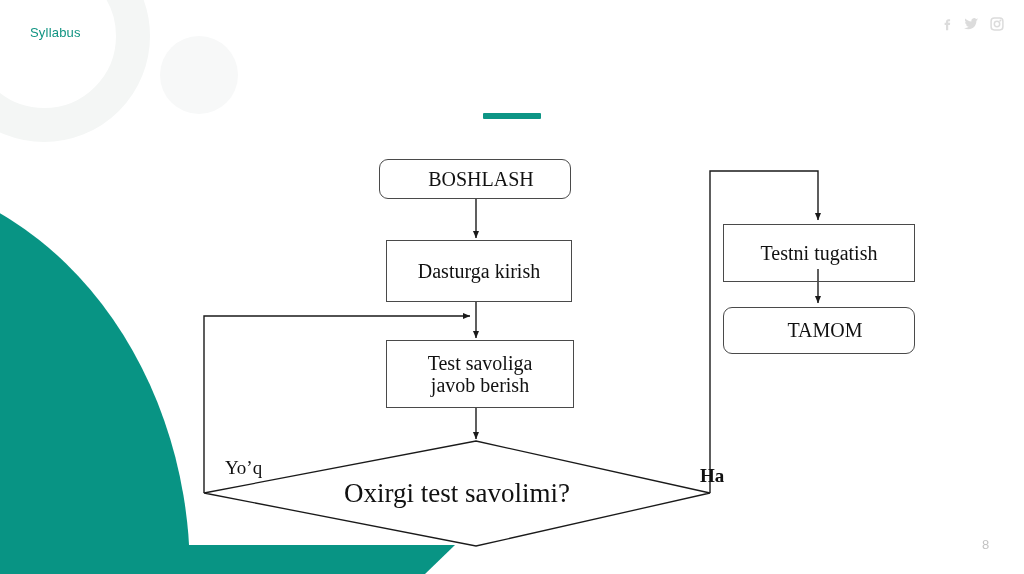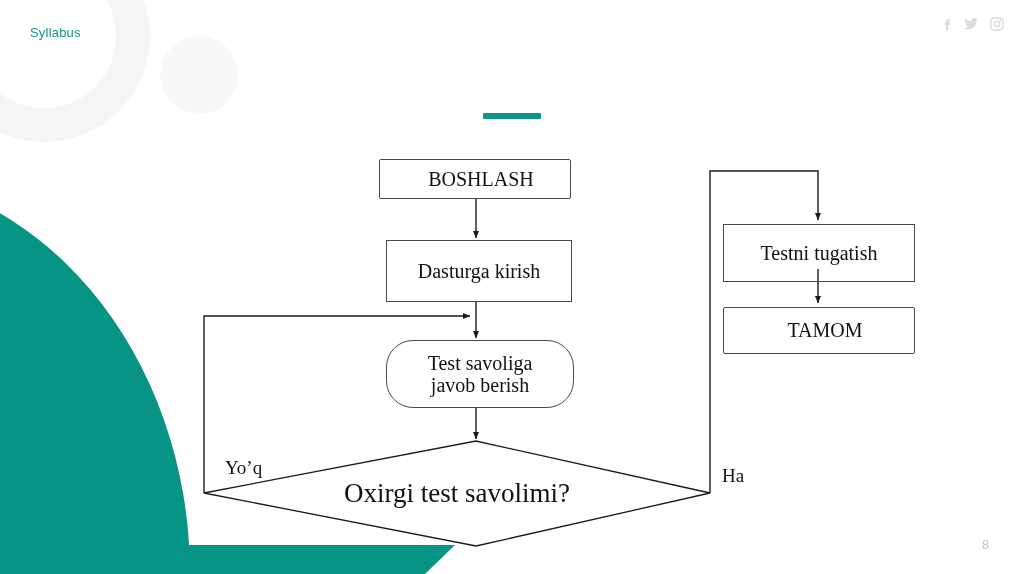--- a/index.html
+++ b/index.html
@@ -123,35 +123,35 @@
     border: 1.2px solid #4a4a4a;
     background: transparent;
     display: flex;
     align-items: center;
     justify-content: center;
     text-align: center;
     font-family: "Liberation Serif", serif;
     color: #111111;
     line-height: 1.12;
   }
-  .node.terminal { border-radius: 2px; padding-left: 12px; }
+  .node.terminal { border-radius: 9px; padding-left: 12px; }
   .n-boshlash  { left: 379px; top: 159px;  width: 192px; height: 40px;  font-size: 20px; }
   .n-dasturga  { left: 386px; top: 240px;  width: 186px; height: 62px;  font-size: 20px; }
-  .n-test      { left: 386px; top: 340px;  width: 188px; height: 68px;  font-size: 20px; border-radius: 27px; }
+  .n-test      { left: 386px; top: 340px;  width: 188px; height: 68px;  font-size: 20px; }
   .n-tugatish  { left: 723px; top: 224px;  width: 192px; height: 58px;  font-size: 20px; }
   .n-tamom     { left: 723px; top: 307px;  width: 192px; height: 47px;  font-size: 20px; }
 
   .edge-label {
     position: absolute;
     font-family: "Liberation Serif", serif;
     font-size: 19px;
     color: #111111;
   }
   .lbl-yoq { left: 225px; top: 457px; text-align: center; }
-  .lbl-ha  { left: 722px; top: 465px; }
+  .lbl-ha  { left: 700px; top: 465px; font-weight: bold; }
   .diamond-text {
     position: absolute;
     left: 204px;
     top: 478px;
     width: 506px;
     text-align: center;
     font-family: "Liberation Serif", serif;
     font-size: 27px;
     color: #111111;
   }

